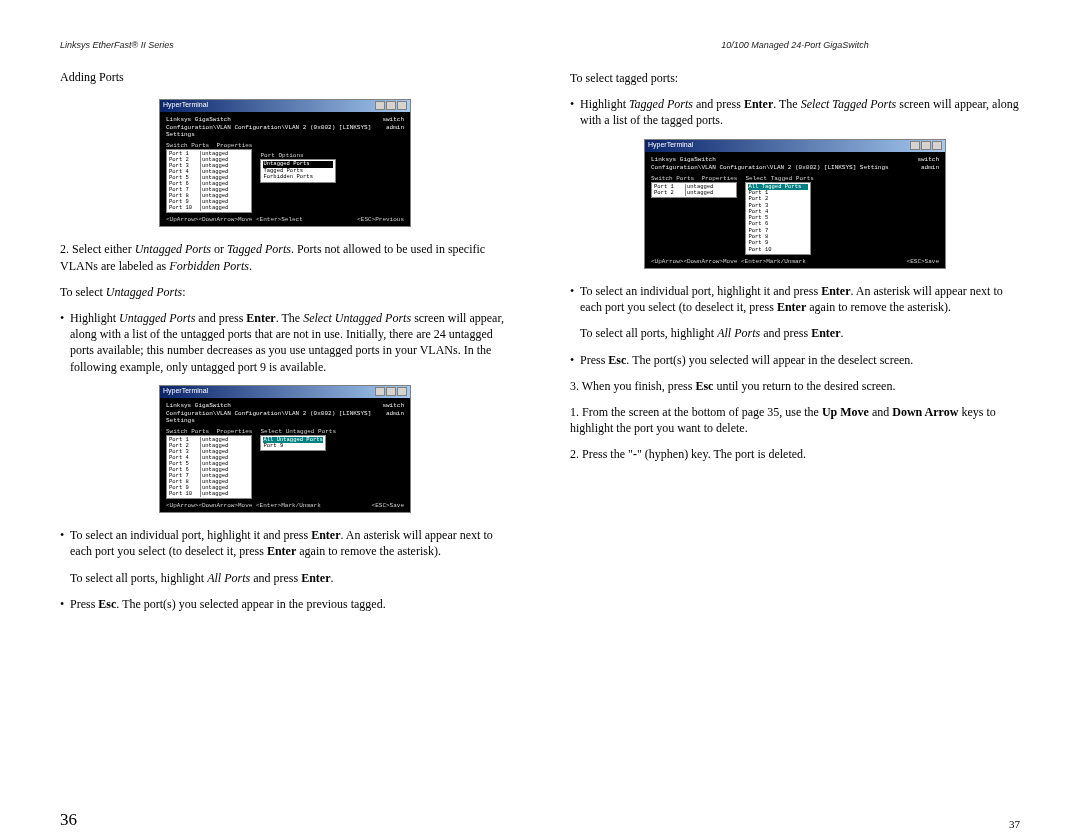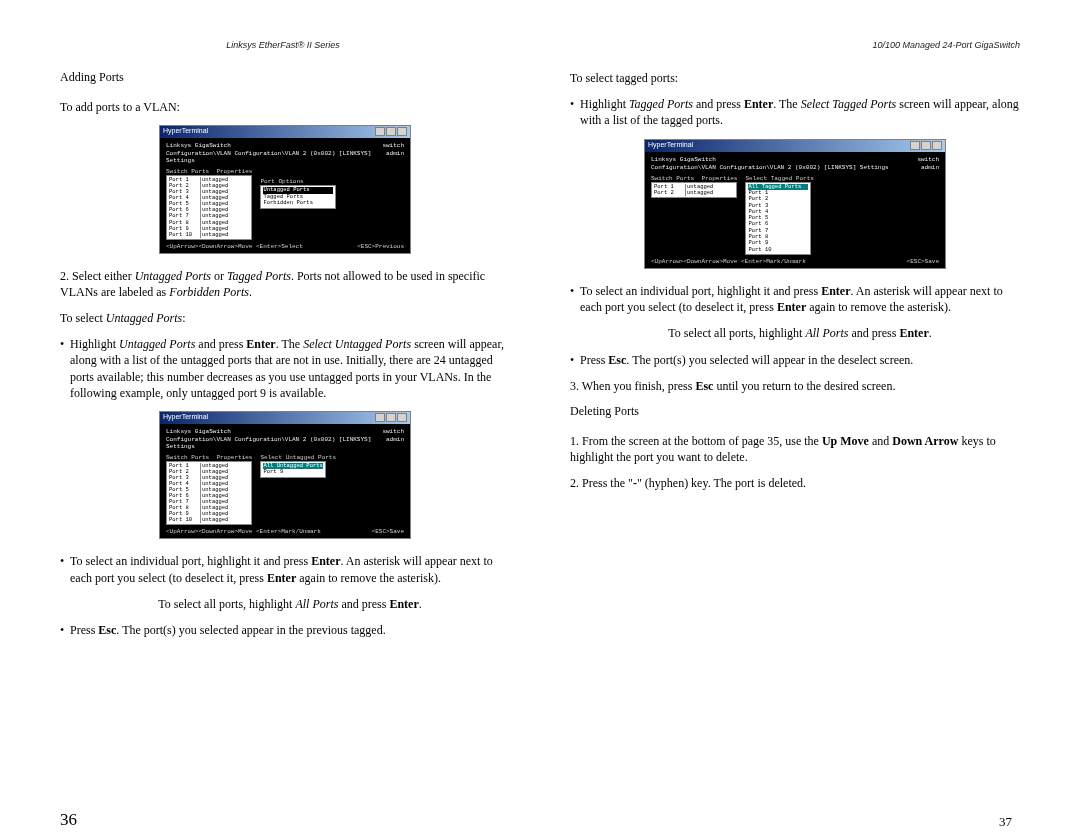--- a/index.html
+++ b/index.html
@@ -23,30 +23,30 @@
     padding: 0 30px;
     position: relative;
   }
   .header-left, .header-right {
     font-family: Arial, Helvetica, sans-serif;
     font-size: 9px;
     font-style: italic;
     color: #222;
     margin-bottom: 20px;
   }
-  .header-left { text-align: center; padding-right: 4px;}
-  .header-right { text-align: right; }
+  .header-left { text-align: left; padding-right: 4px;}
+  .header-right { text-align: center; }
   .section-head {
     font-family: "Times New Roman", Times, serif;
     font-weight: normal;
     font-size: 12px;
     margin: 8px 0 14px 0;
   }
   p { margin: 0 0 10px 0; line-height: 1.35; font-family: Liberation Serif, serif; }
-  .indent { margin-left: 0; text-align: center; }
+  .indent { margin-left: 0; }
   .num-item { margin-bottom: 10px; line-height:1.35;}
   .bullet { display:flex; margin-bottom:10px; line-height:1.35;}
   .bullet .dot { width:10px; flex:none;}
   .bullet .txt { flex:1; }
   .screenshot {
     width: 250px;
     margin: 6px auto 14px auto;
     background: #d6d3ce;
     border: 1px solid #808080;
     font-family: "Courier New", monospace;
@@ -92,38 +92,37 @@
   .ss-foot { color:#ccc; font-size:6px; display:flex; justify-content:space-between; margin-top:3px;}
   .page-num-left {
     position:absolute;
     bottom:-14px;
     left:30px;
     font-size:17px;
   }
   .page-num-right {
     position:absolute;
     bottom:-14px;
-    right:38px;
-    font-size:13px;
+    right:30px;
+    font-size:11px;
     margin-top:40px;
   }
   b.k { font-weight:bold;}
   i.k { font-style:italic;}
 </style>
 </head>
 <body>
 
 <div class="page-wrap">
 
   <div class="col">
     <div class="header-left">Linksys EtherFast® II Series</div>
 
     <div class="section-head">Adding Ports</div>
 
-    <p>To add ports to a VLAN:</p>
 
 
     <div class="screenshot">
       <div class="ss-title">
           <span>HyperTerminal</span>
           <span class="btns"><span></span><span></span><span></span></span>
         </div>
       <div class="ss-black">
         <div class="ss-header-line">
             <span>Linksys GigaSwitch</span>
@@ -385,21 +384,20 @@
       <div class="dot">•</div>
       <div class="txt">
         <span>Press </span><b class="k">Esc</b><span>. The port(s) you selected will appear in the deselect screen.</span>
       </div>
     </div>
 
     <p class="num-item">
       <span>3. When you finish, press </span><b class="k">Esc</b><span> until you return to the desired screen.</span>
     </p>
 
-    <div class="section-head">Deleting Ports</div>
 
 
     <p class="num-item">
       <span>1. From the screen at the bottom of page 35, use the </span><b class="k">Up Move</b><span> and </span><b class="k">Down Arrow</b><span> keys to highlight the port you want to delete.</span>
     </p>
 
     <p class="num-item">
       <span>2. Press the "</span><b class="k">-</b><span>" (hyphen) key. The port is deleted.</span>
     </p>
 

